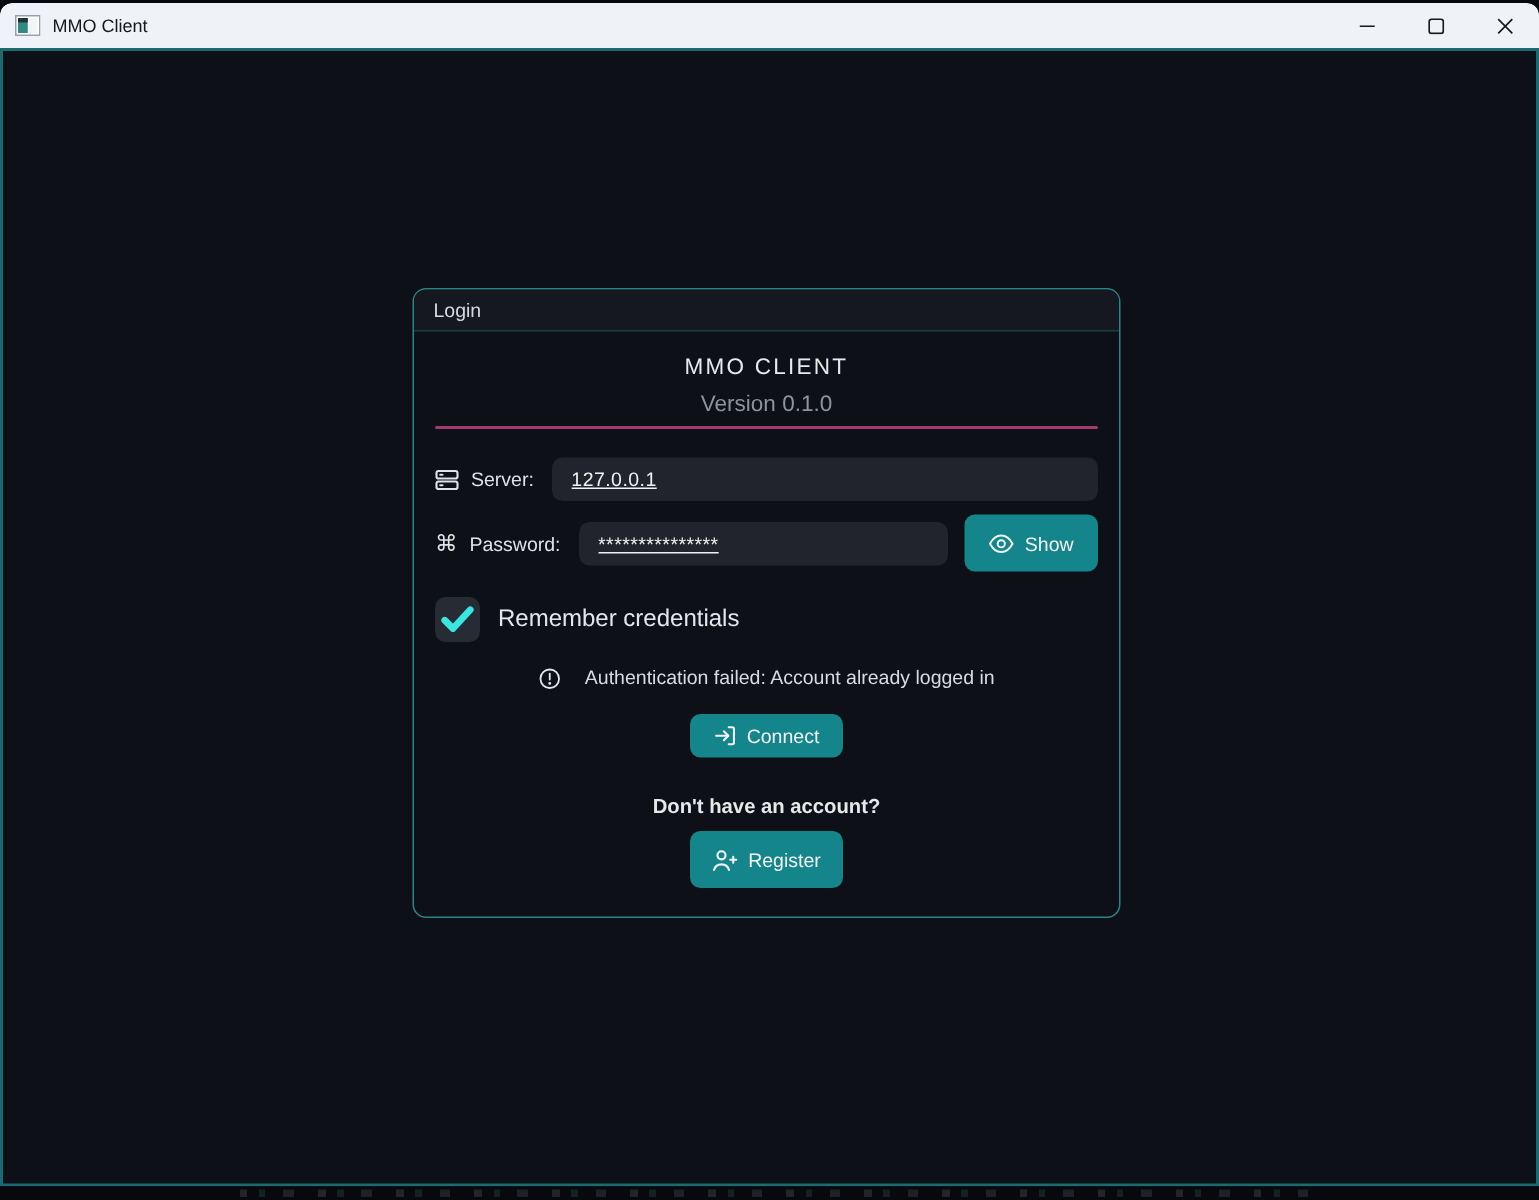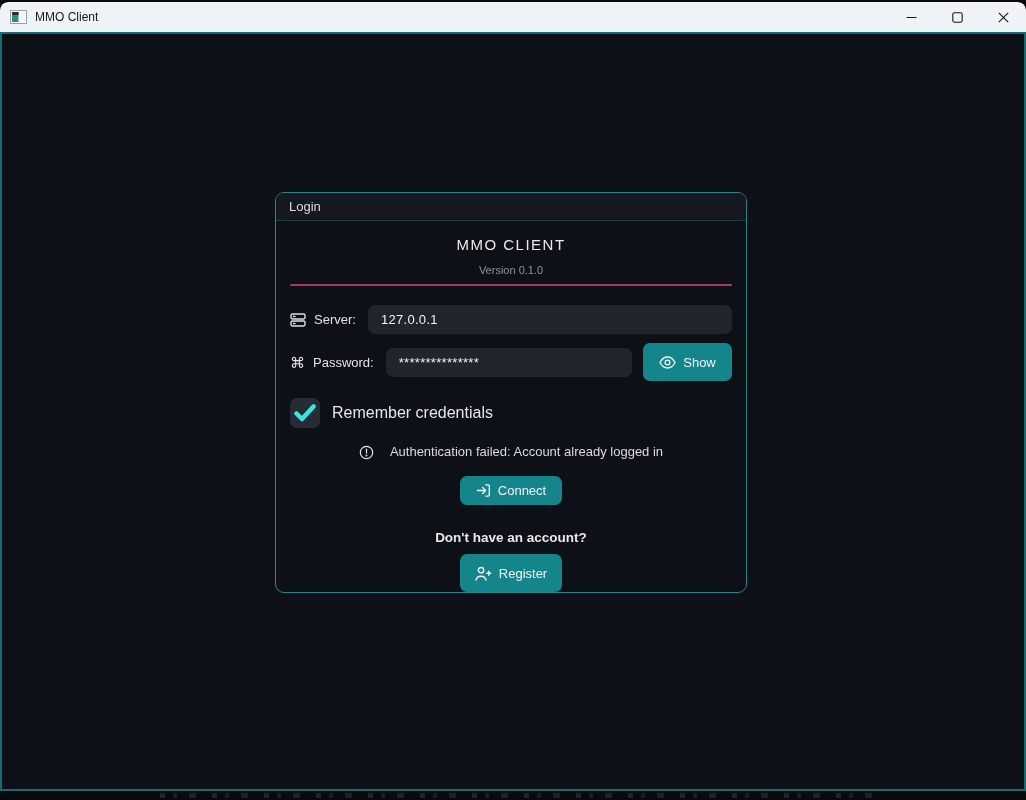--- a/index.html
+++ b/index.html
@@ -26,48 +26,49 @@
   
   .content{
     position:relative;height:759px;background:#0d1016;
     border:2px solid #1a6b70;border-top:2px solid #1a6b70;
     box-sizing:border-box;
   }
   
   .panel{
     position:absolute;left:273px;top:158px;width:472px;
     background:#0d1016;border:1px solid #2a8489;border-radius:9px;
-    box-sizing:border-box;overflow:hidden;
+    box-sizing:border-box;overflow:hidden;padding-bottom:19px;
   }
   .panel-header{
     height:27px;background:#15181e;display:flex;align-items:center;
     padding:0 13px;font-size:13px;color:#d8dadd;
     border-bottom:1px solid rgba(42,132,137,0.35);
   }
   .app-title{
     margin-top:15px;text-align:center;font-size:15px;letter-spacing:1.5px;
     font-weight:500;color:#e8e9eb;line-height:18px;
   }
   .version{
-    margin-top:8px;text-align:center;font-size:11px;color:#8f949b;line-height:16px;
+    margin-top:8px;text-align:center;font-size:15px;color:#8f949b;line-height:16px;
   }
   .divider{
     margin:6px 14px 0 14px;height:0;border-top:2px solid #a43a6b;border-radius:1px;
   }
   .form-row{display:flex;align-items:center;margin:0 14px;}
   .row-server{margin-top:19px;}
   .row-username{margin-top:21px;}
   .row-password{margin-top:9px;}
   .label-group{display:flex;align-items:center;gap:8px;margin-right:12px;color:#e0e2e5;font-size:13px;white-space:nowrap;}
   .label-group .glyph{font-size:15px;line-height:15px;color:#e0e2e5;}
   .text-input{
     flex:1;height:29px;background:#21242c;border:none;border-radius:7px;
     color:#f0f1f3;padding:0 13px;font-size:13px;outline:none;min-width:0;
     font-family:"Liberation Sans","DejaVu Sans",sans-serif;letter-spacing:0.3px;
     box-sizing:border-box;
+    text-decoration:underline;
   }
   .teal-btn{
     background:#15858c;border:none;border-radius:7px;color:#f2f4f5;
     display:flex;align-items:center;justify-content:center;gap:7px;
     font-size:13px;cursor:pointer;height:38px;
     font-family:"Liberation Sans","DejaVu Sans",sans-serif;
   }
   .show-btn{width:89px;margin-left:11px;flex:none;}
   .row-checkbox{margin-top:17px;}
   .checkbox{

